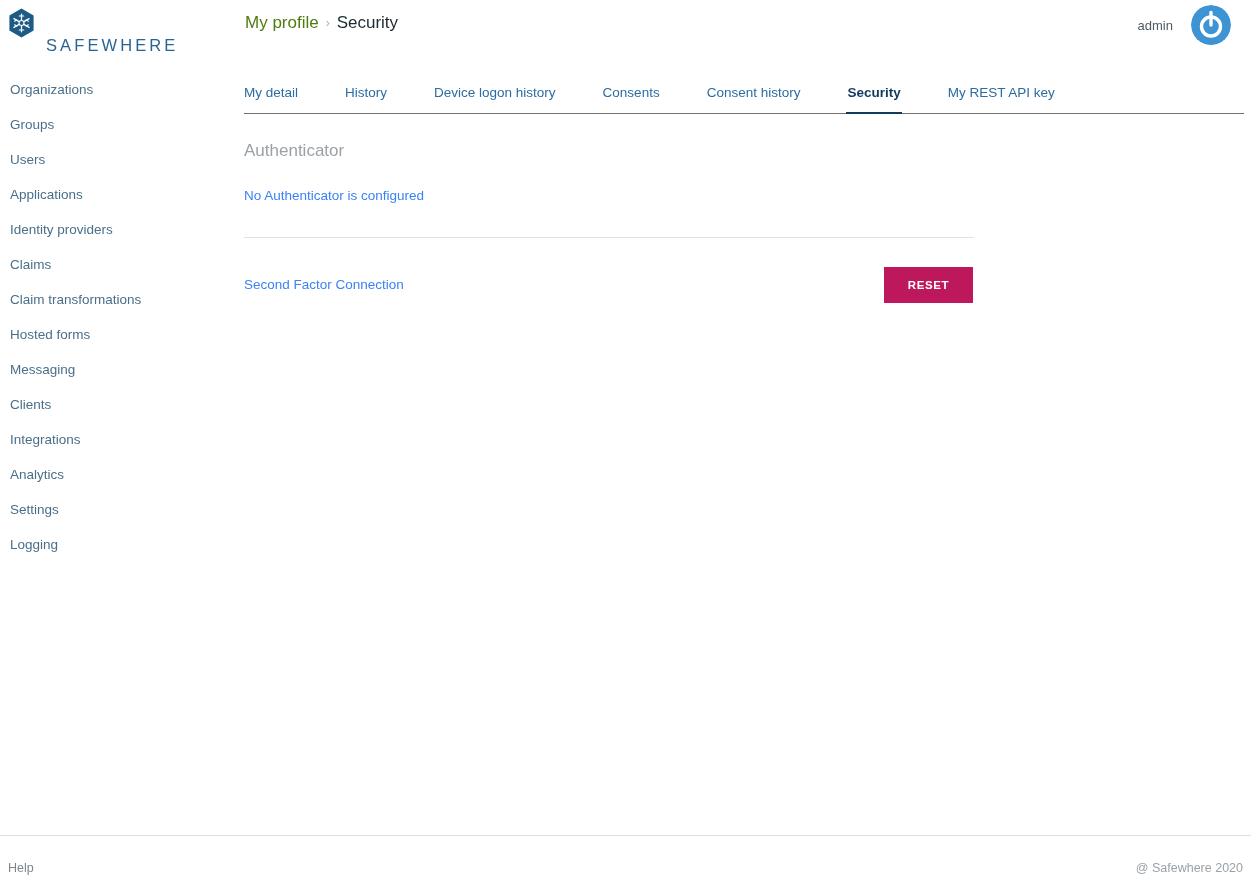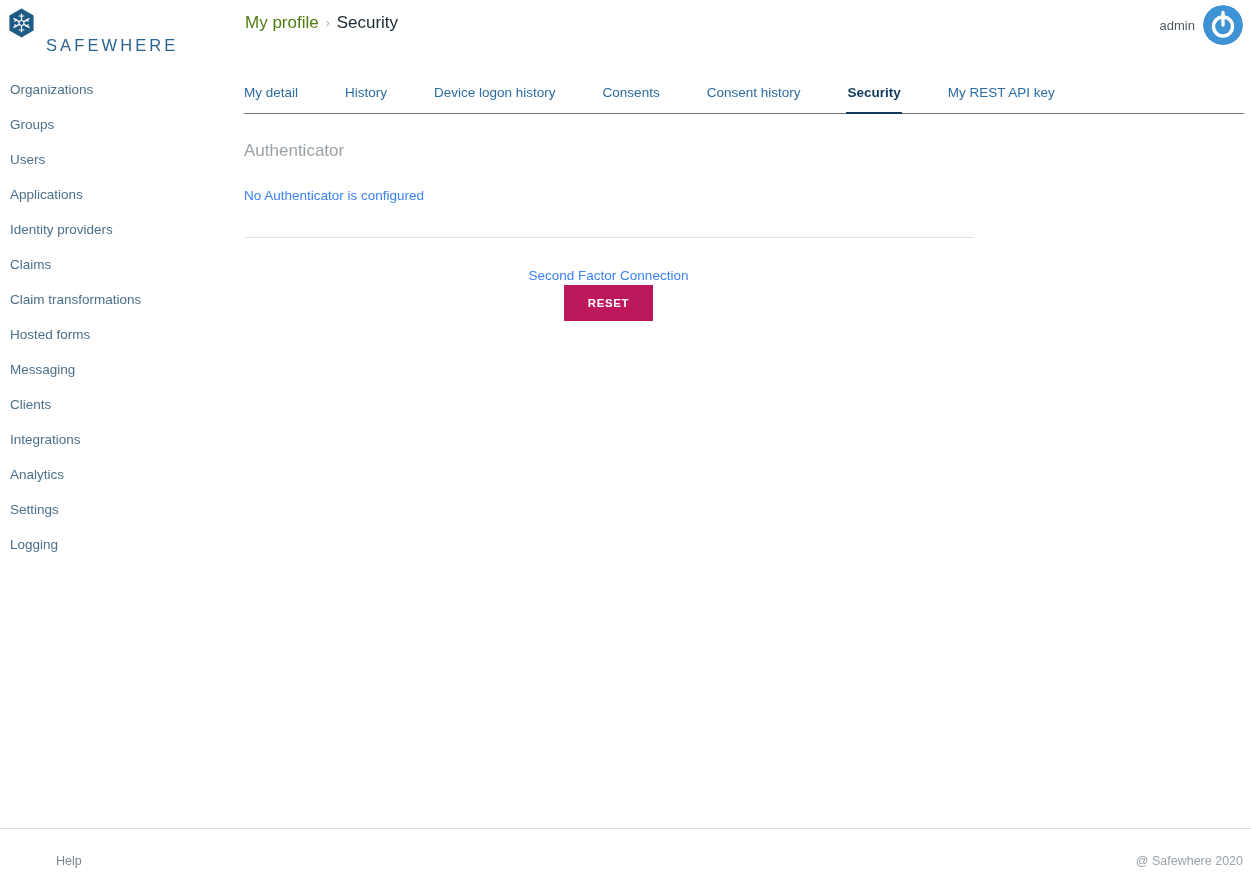--- a/index.html
+++ b/index.html
@@ -75,25 +75,25 @@
     font-size: 12px;
     position: relative;
     top: -1px;
   }
   .crumb-current {
     color: #1b2a33;
   }
 
   .user-area {
     position: absolute;
-    right: 8px;
+    right: 20px;
     top: 4px;
     display: flex;
     align-items: center;
-    gap: 8px;
+    gap: 18px;
     height: 42px;
   }
   .user-name {
     font-size: 13px;
     color: #4d5b66;
     line-height: 1;
   }
   .avatar {
     width: 40px;
     height: 40px;
@@ -211,25 +211,24 @@
     border-radius: 0;
     line-height: 36px;
     padding: 0;
     text-align: center;
   }
 
   
   .footer {
     position: absolute;
     left: 0;
-    bottom: 16px;
+    bottom: 9px;
     width: 1251px;
     height: 48px;
     border-top: 1px solid #dcdfe2;
-    padding-left: 48px;
   }
   .footer-inner {
     position: relative;
     height: 48px;
   }
   .footer-help {
     position: absolute;
     left: 8px;
     top: 25px;
     font-size: 12.5px;
@@ -323,21 +322,21 @@
       <button class="tab">My REST API key</button>
     </div>
 
     <div class="section" style="margin-top:28px;">
       <div class="section-title">Authenticator</div>
       <div class="section-body" style="margin-top:27px;">No Authenticator is configured</div>
       <hr class="hr" style="margin-top:32px;">
     </div>
 
     <div class="section" style="margin-top:29px;">
-      <div class="row" style="margin-top:23px;flex-direction:column;">
+      <div class="row" style="margin-top:23px;">
         <span class="section-body">Second Factor Connection</span>
         <button class="btn-danger">RESET</button>
       </div>
     </div>
 
   </div>
 
   <div class="footer">
     <div class="footer-inner">
       <a class="footer-help" href="#">Help</a>

